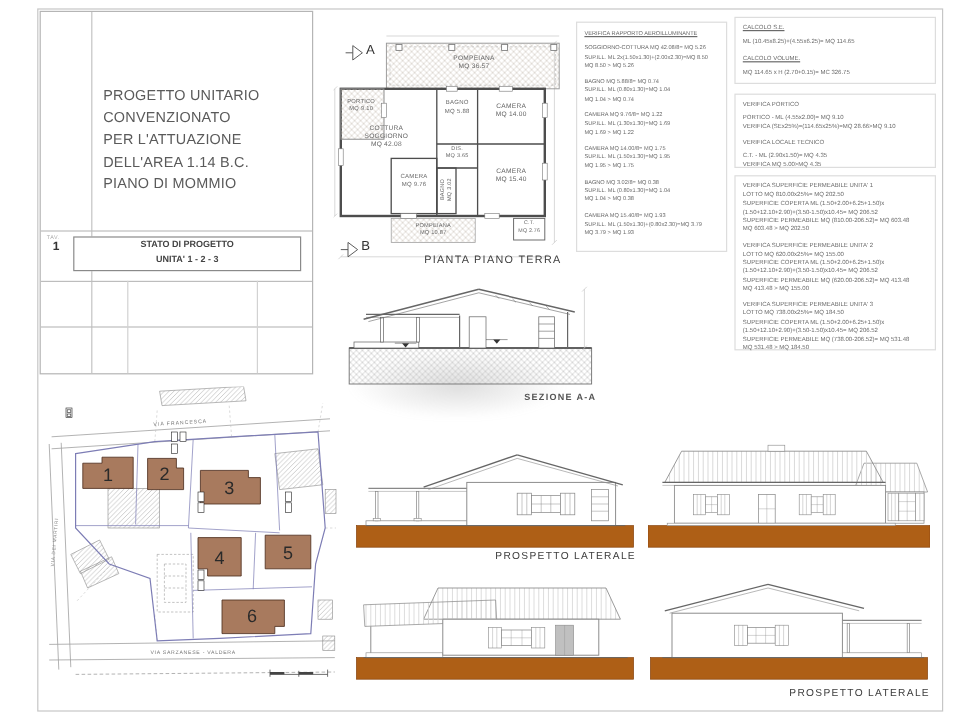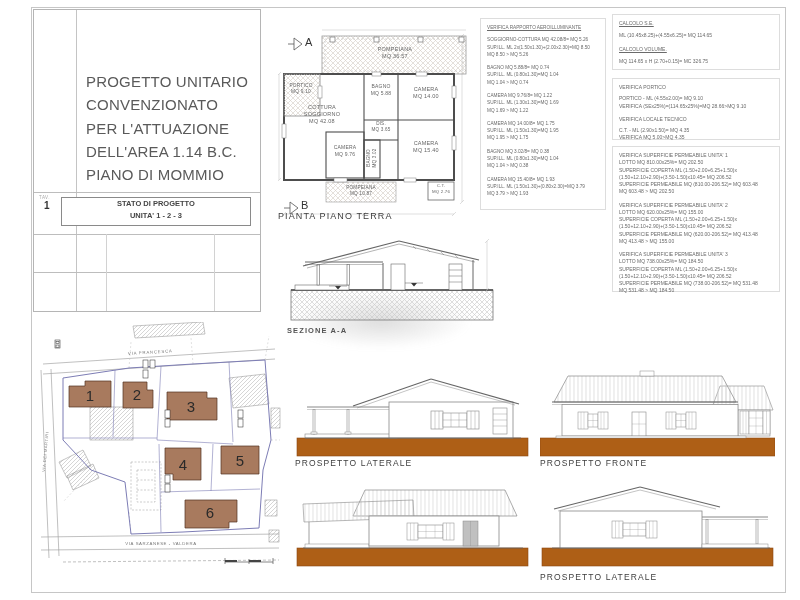--- a/index.html
+++ b/index.html
@@ -2,31 +2,31 @@
 <html><head>
 <meta charset="utf-8">
 <style>
   html,body{margin:0;padding:0;background:#fff;}
   .sheet{position:relative;width:800px;height:600px;background:#ffffff;overflow:hidden;
          font-family:"Liberation Sans",sans-serif;color:#555;}
   .frame{position:absolute;left:31px;top:7px;right:14px;bottom:7px;border:1px solid #c6c6c6;}
   
   .tblock{position:absolute;left:33px;top:9px;width:226px;height:301px;border:1px solid #b5b5b5;background:#fff;}
   .tb-vline{position:absolute;left:42px;top:0;bottom:0;border-left:1px solid #c4c4c4;}
-  .tb-title{position:absolute;left:52px;top:60px;width:170px;font-size:15px;line-height:1.55;
+  .tb-title{position:absolute;left:52px;top:60px;width:170px;font-size:12px;line-height:1.55;
             color:#5a5a5a;white-space:pre-line;letter-spacing:.2px;}
   .tb-hline{position:absolute;left:0;right:0;border-top:1px solid #bdbdbd;}
   .tav-label{position:absolute;left:5px;top:185px;font-size:4.5px;color:#aaa;letter-spacing:.5px;}
   .tav-num{position:absolute;left:10px;top:190px;font-size:10px;font-weight:bold;color:#333;}
   .stato-box{position:absolute;left:27px;top:187px;width:190px;height:29px;border:1px solid #8a8a8a;
              background:#fff;text-align:center;font-size:7.5px;font-weight:bold;color:#444;
              line-height:1.6;white-space:pre-line;padding-top:0;box-sizing:border-box;}
   .tb-gvline{position:absolute;top:224px;bottom:0;border-left:1px solid #d2d2d2;}
   
-  .cap{position:absolute;text-align:left;color:#3d3d3d;letter-spacing:1.1px;font-size:8.5px;}
+  .cap{position:absolute;text-align:right;color:#3d3d3d;letter-spacing:1.1px;font-size:8.5px;}
   
   .rl{position:absolute;font-size:5.5px;line-height:1.3;color:#666;text-align:center;
       white-space:pre-line;letter-spacing:.2px;}
   .marker{position:absolute;font-size:11px;color:#333;font-weight:500;}
   
   .pbox{position:absolute;border:1px solid #ddd;background:#fff;padding:5px 6px;color:#6a6a6a;
         box-sizing:border-box;}
   .ph{text-decoration:underline;margin-bottom:5px;}
   .ph2{margin-bottom:4px;}
   .pb{margin-bottom:6px;white-space:pre-line;}
@@ -456,21 +456,20 @@
         <rect x="209" y="45" width="14" height="23" stroke-width="0.5"></rect>
           <line x1="216" y1="45" x2="216" y2="68" stroke-width="0.3"></line>
           <line x1="209" y1="52" x2="223" y2="52" stroke-width="0.3"></line>
           <line x1="209" y1="60" x2="223" y2="60" stroke-width="0.3"></line>
         <rect x="223" y="45" width="7" height="23" stroke-width="0.5"></rect>
           <line x1="226.5" y1="45" x2="226.5" y2="68" stroke-width="0.3"></line>
         <rect x="16" y="70" width="190" height="2" stroke-width="0.5"></rect>
       </g>
     </svg>
   </div>
-  <div class="cap" style="left:540px;top:458px;width:235px;">PROSPETTO FRONTE</div>
 
   <div style="position:absolute;left:295px;top:476px;width:235px;height:95px;">
     <svg width="235" height="95" viewBox="0 0 235 95">
       <defs>
         <pattern id="rs3" width="4" height="8" patternUnits="userSpaceOnUse">
           <line x1="2" y1="0" x2="2" y2="8" stroke="#d6d6d6" stroke-width="0.7"></line>
         </pattern>
       </defs>
       <rect x="2" y="72" width="231" height="18" fill="#ae5f16" stroke="#8a4712" stroke-width="0.6"></rect>
       <g stroke="#888" fill="#fff">

